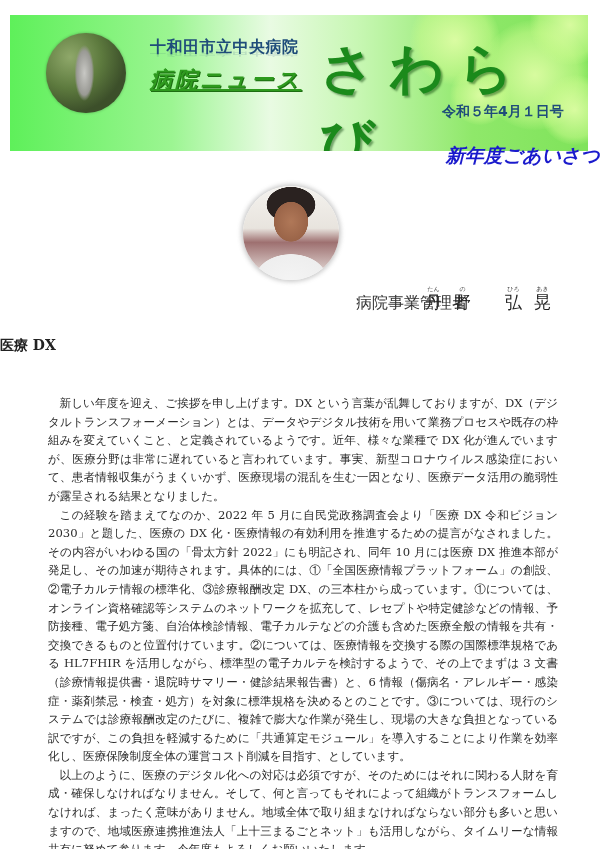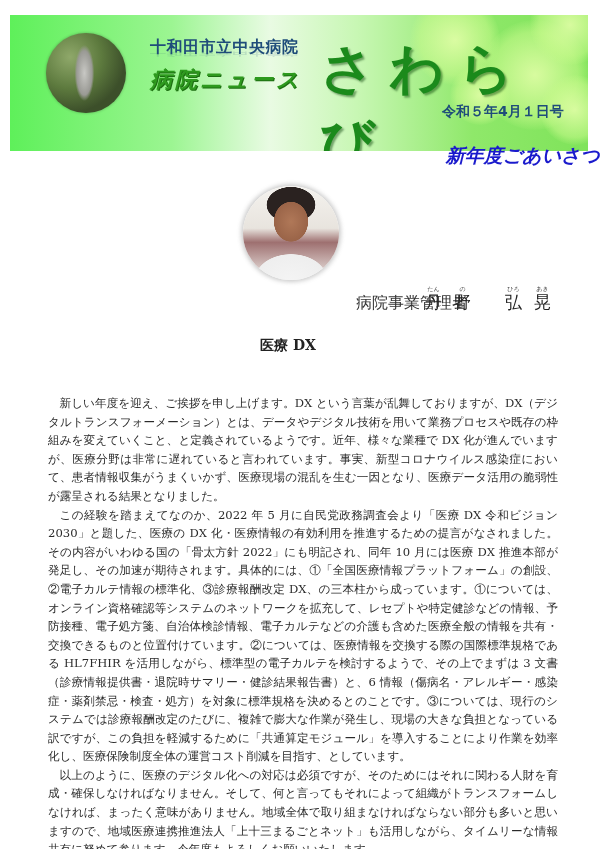--- a/index.html
+++ b/index.html
@@ -32,20 +32,21 @@
     .hospital-name-reflect {
       position: absolute; left: 140px; top: 42px;
       font-family: "DejaVu Sans", "Liberation Sans", sans-serif; font-size: 16px; font-weight: bold;
       color: rgba(31,77,122,0.15); transform: scaleY(-0.5); transform-origin: top; letter-spacing: 0.5px;
     }
     .news-label {
       position: absolute; left: 140px; top: 50px;
       font-family: "DejaVu Serif", "Liberation Serif", serif; font-size: 22px; font-weight: bold; font-style: italic;
       color: #2e9a1e; letter-spacing: 3px;
       text-shadow: 1px 1px 0 #1d6e12;
+      text-decoration: underline;
     }
     .title-sawarabi {
       position: absolute; left: 310px; top: 18px;
       font-family: "DejaVu Serif", "Liberation Serif", serif; font-size: 54px; font-weight: bold;
       color: #1b8a1b; letter-spacing: 14px;
       text-shadow: 2px 2px 2px rgba(0,60,0,0.45);
     }
     .issue-date {
       position: absolute; left: 432px; top: 88px;
       font-family: "DejaVu Sans", "Liberation Sans", sans-serif; font-size: 14px; font-weight: bold; color: #1f4d7a;
@@ -69,21 +70,21 @@
       position: absolute; left: 356px; top: 293px;
       font-family: "DejaVu Serif", "Liberation Serif", serif; font-size: 16px; color: #333;
     }
     .author-name { position: absolute; left: 425px; top: 285px; display: flex; gap: 12px; }
     .name-char { display: flex; flex-direction: column; align-items: center; }
     .ruby { font-family: "DejaVu Sans", "Liberation Sans", sans-serif; font-size: 6px; color: #444; height: 8px; line-height: 8px; }
     .kanji { font-family: "DejaVu Serif", "Liberation Serif", serif; font-size: 17px; color: #222; line-height: 18px; }
     .name-gap { width: 10px; }
 
     .section-title {
-      position: absolute; left: 0; top: 337px; width: 576px; text-align: center;
+      position: absolute; left: 0; top: 337px; width: 576px; text-align: left;
       font-family: "DejaVu Serif", "Liberation Serif", serif; font-size: 14px; color: #222;
     }
 
     .body-text {
       position: absolute; left: 48px; top: 377px; width: 510px;
       font-family: "DejaVu Serif", "Liberation Serif", serif; font-size: 11.6px; line-height: 18.6px; color: #2a2a2a;
       text-align: justify; text-justify: inter-character; margin-top: 17px;
     }
     .body-text p { text-indent: 1em; }
   </style>

